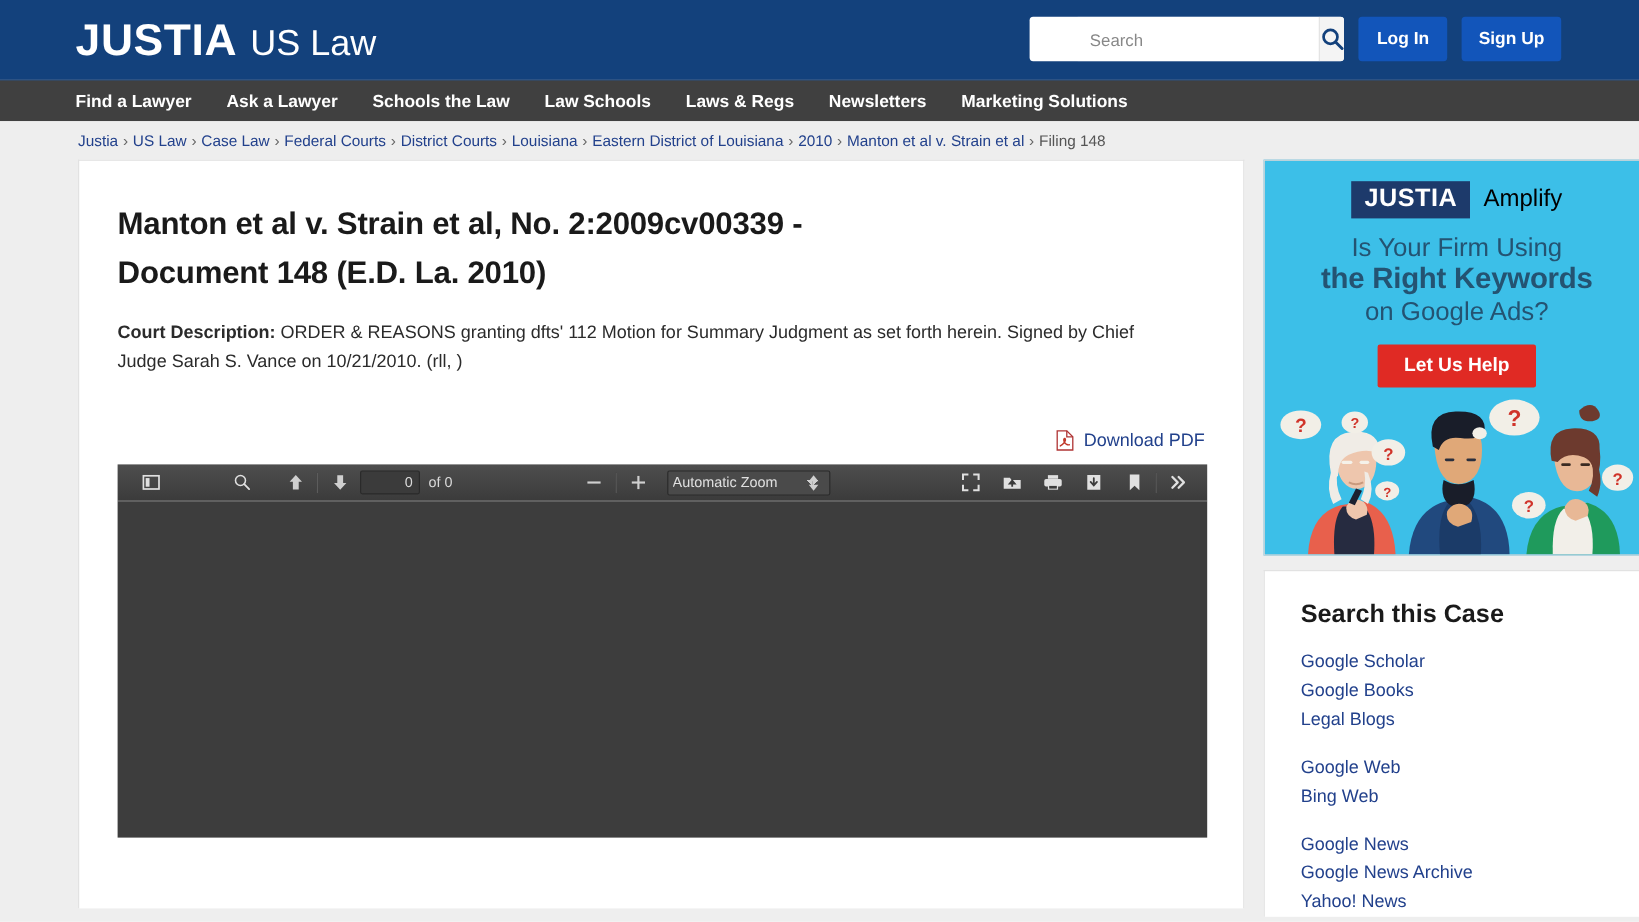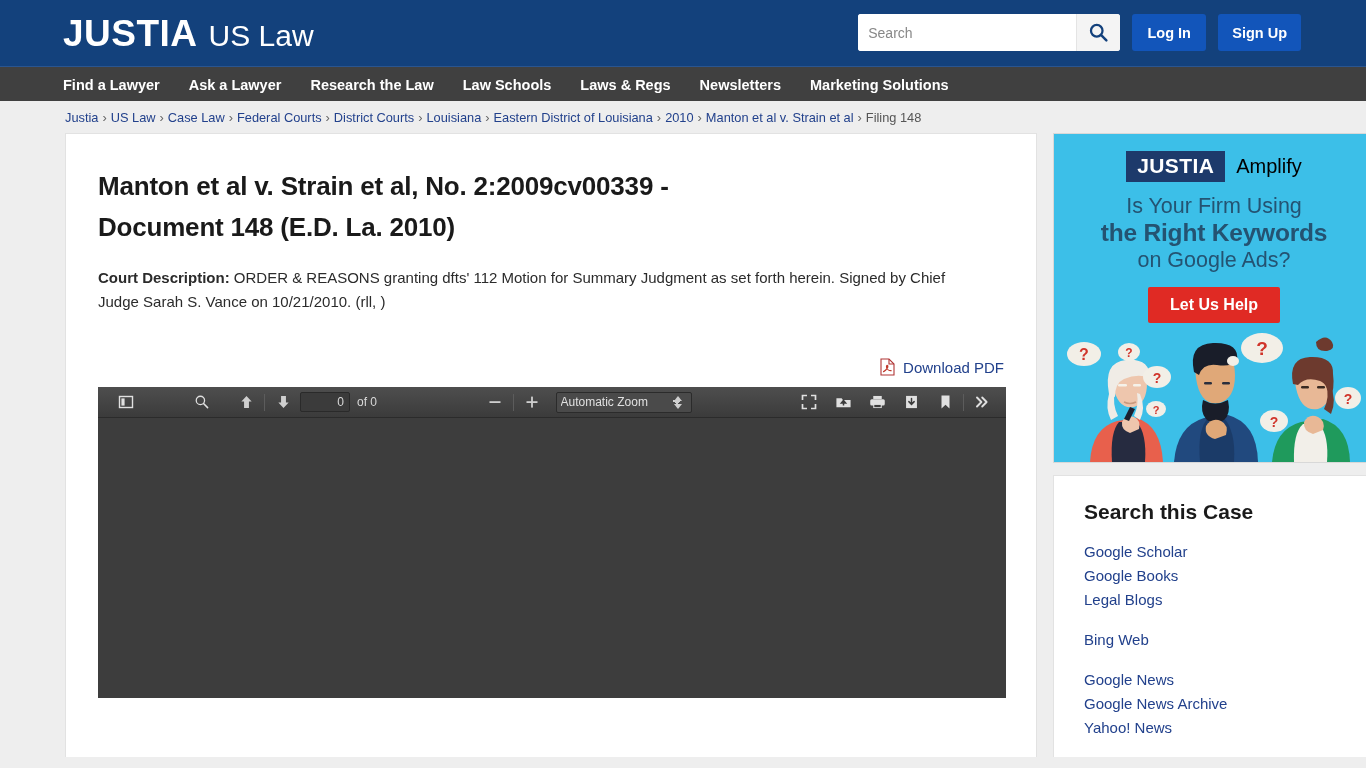--- a/index.html
+++ b/index.html
@@ -56,20 +56,21 @@
     align-items: center;
   }
   .search-wrap {
     display: flex;
     align-items: stretch;
     height: 37px;
     width: 262px;
     background: #fff;
     border-radius: 3px;
     overflow: hidden;
+    padding-left: 40px;
   }
   .search-input {
     border: 0;
     outline: none;
     flex: 1;
     padding: 0 10px;
     font-size: 14px;
     font-family: "Liberation Sans", sans-serif;
     color: #333;
     background: #fff;
@@ -401,21 +402,21 @@
       <button class="hdr-btn">Log In</button>
       <button class="hdr-btn">Sign Up</button>
     </div>
   </div>
 </header>
 
 <nav class="site-nav">
   <div class="nav-inner" id="nav-inner">
       <a class="nav-item" href="#">Find a Lawyer</a>
       <a class="nav-item" href="#">Ask a Lawyer</a>
-      <a class="nav-item" href="#">Research the Law</a>
+      <a class="nav-item" href="#">Schools the Law</a>
       <a class="nav-item" href="#">Law Schools</a>
       <a class="nav-item" href="#">Laws &amp; Regs</a>
       <a class="nav-item" href="#">Newsletters</a>
       <a class="nav-item" href="#">Marketing Solutions</a>
     </div>
 </nav>
 
 <div class="breadcrumb-bar">
   <div class="breadcrumb" id="breadcrumb"><a href="#">Justia</a><span class="crumb-sep">›</span><a href="#">US Law</a><span class="crumb-sep">›</span><a href="#">Case Law</a><span class="crumb-sep">›</span><a href="#">Federal Courts</a><span class="crumb-sep">›</span><a href="#">District Courts</a><span class="crumb-sep">›</span><a href="#">Louisiana</a><span class="crumb-sep">›</span><a href="#">Eastern District of Louisiana</a><span class="crumb-sep">›</span><a href="#">2010</a><span class="crumb-sep">›</span><a href="#">Manton et al v. Strain et al</a><span class="crumb-sep">›</span><span class="crumb-current">Filing 148</span></div>
 </div>
@@ -622,20 +623,21 @@
       </svg>
     </div>
 
     <div class="side-card">
       <h2 class="side-title">Search this Case</h2>
       <div class="side-links" id="side-links">
           <a class="side-link" href="#">Google Scholar</a>
           <a class="side-link" href="#">Google Books</a>
           <a class="side-link" href="#">Legal Blogs</a>
           <div class="side-gap"></div>
+          <a class="side-link" href="#">Google Web</a>
           <a class="side-link" href="#">Bing Web</a>
           <div class="side-gap"></div>
           <a class="side-link" href="#">Google News</a>
           <a class="side-link" href="#">Google News Archive</a>
           <a class="side-link" href="#">Yahoo! News</a>
         </div>
     </div>
   </aside>
 </div>
 

